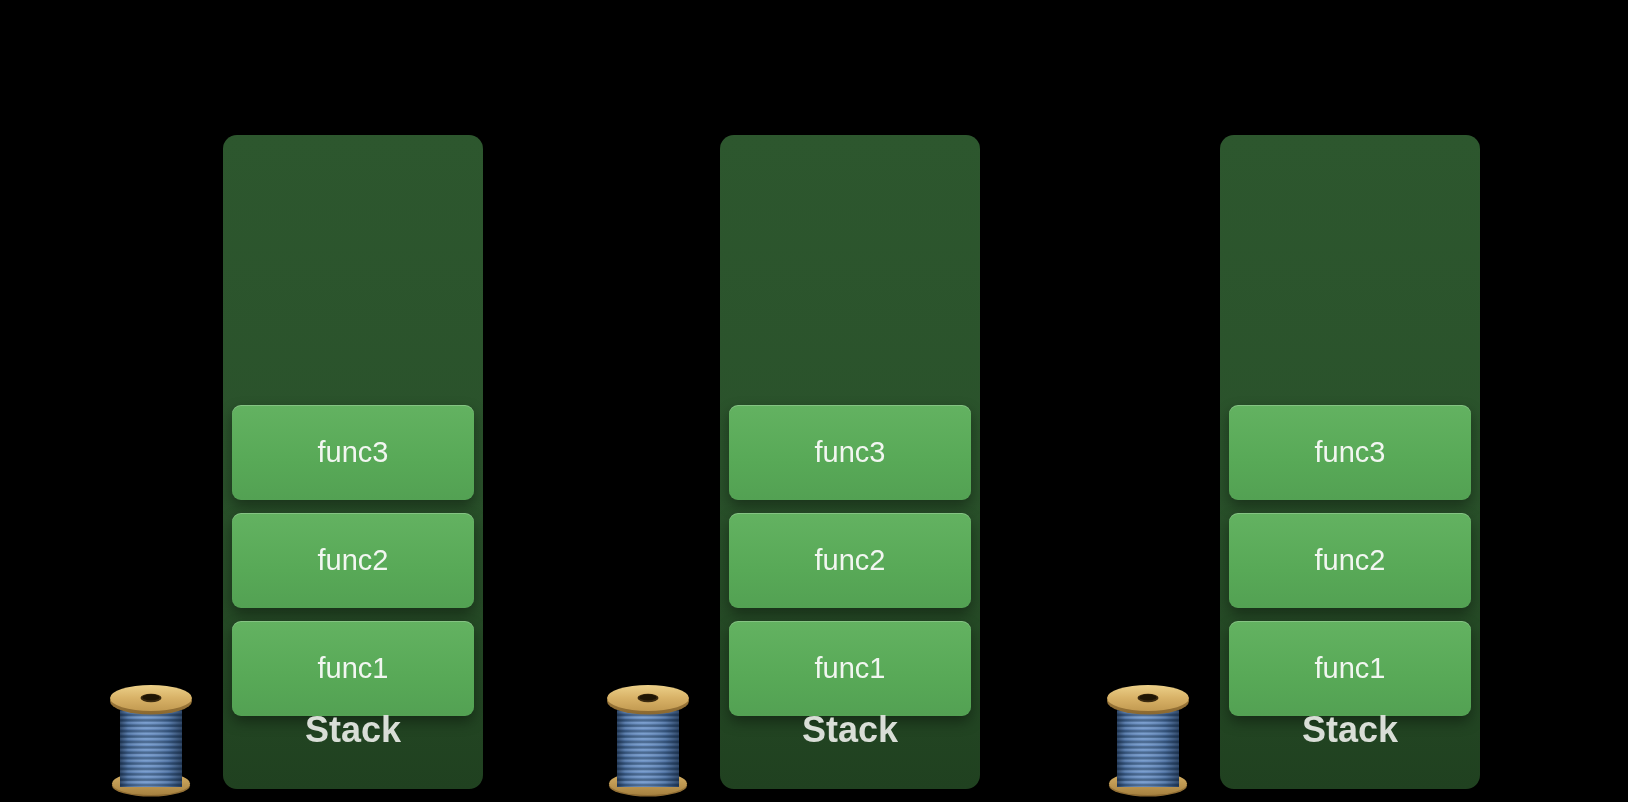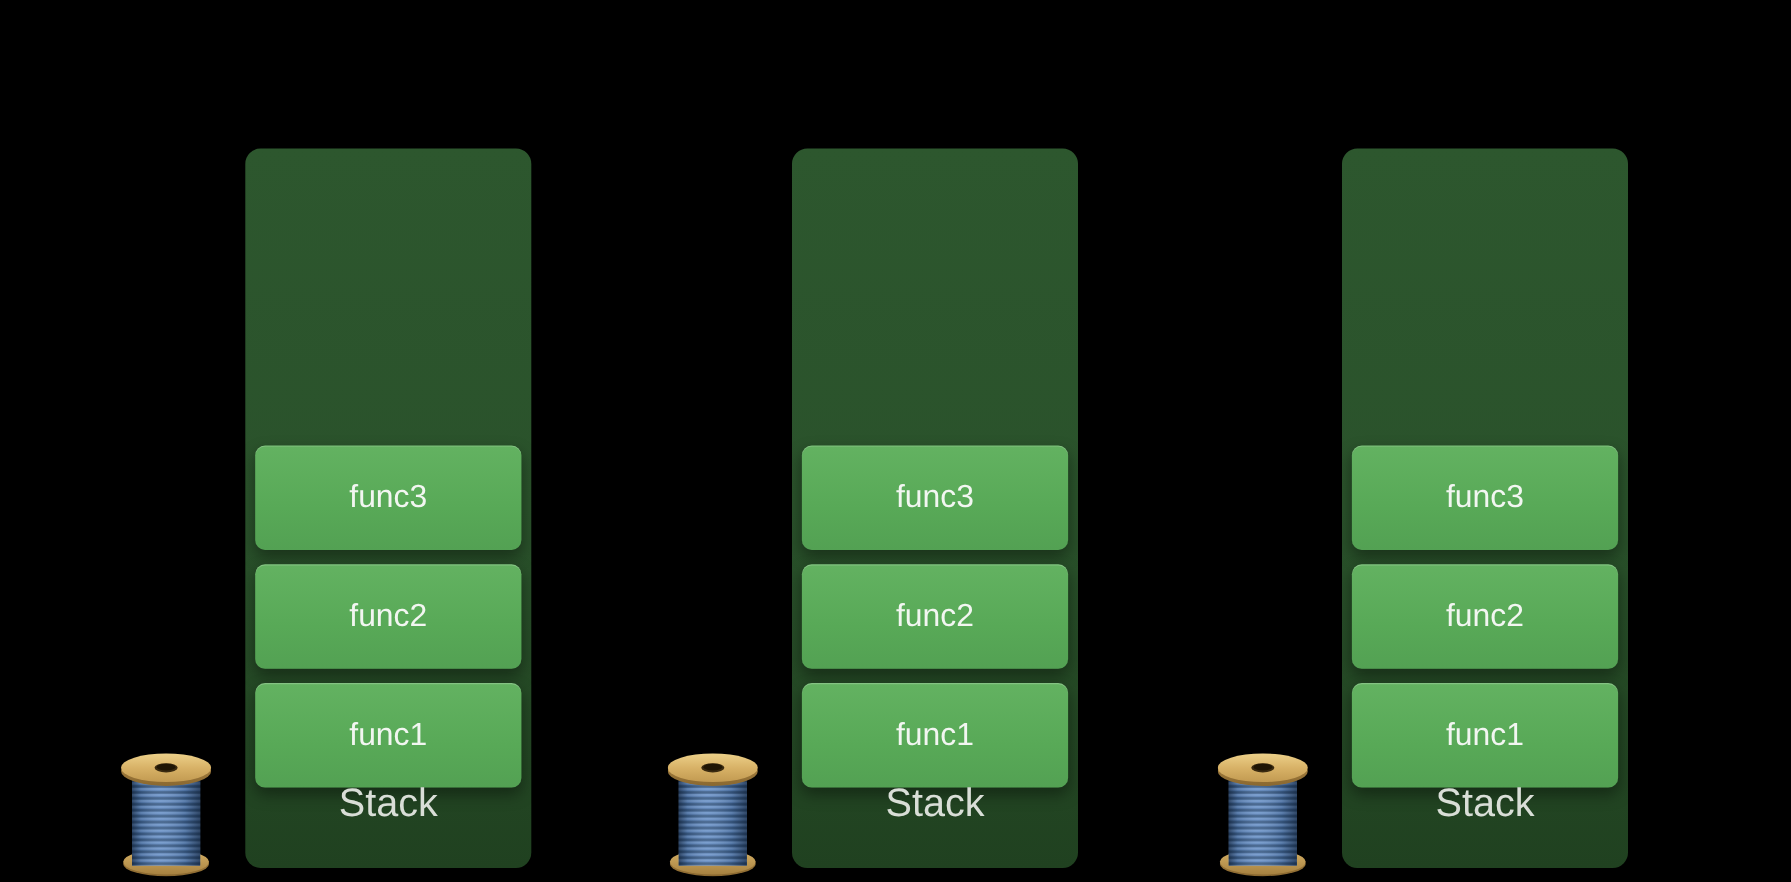--- a/index.html
+++ b/index.html
@@ -63,21 +63,21 @@
     color: #f2f6f1;
   }
   .stack-label {
     position: absolute;
     left: 0;
     top: 577px;
     width: 100%;
     text-align: center;
     font-size: 36px;
     line-height: 1;
-    font-weight: 400;
+    font-weight: 700;
     color: #d9ded7;
   }
   .spool {
     position: absolute;
     left: -113px;
     top: 548px;
     width: 82px;
     height: 114px;
     display: block;
   }

